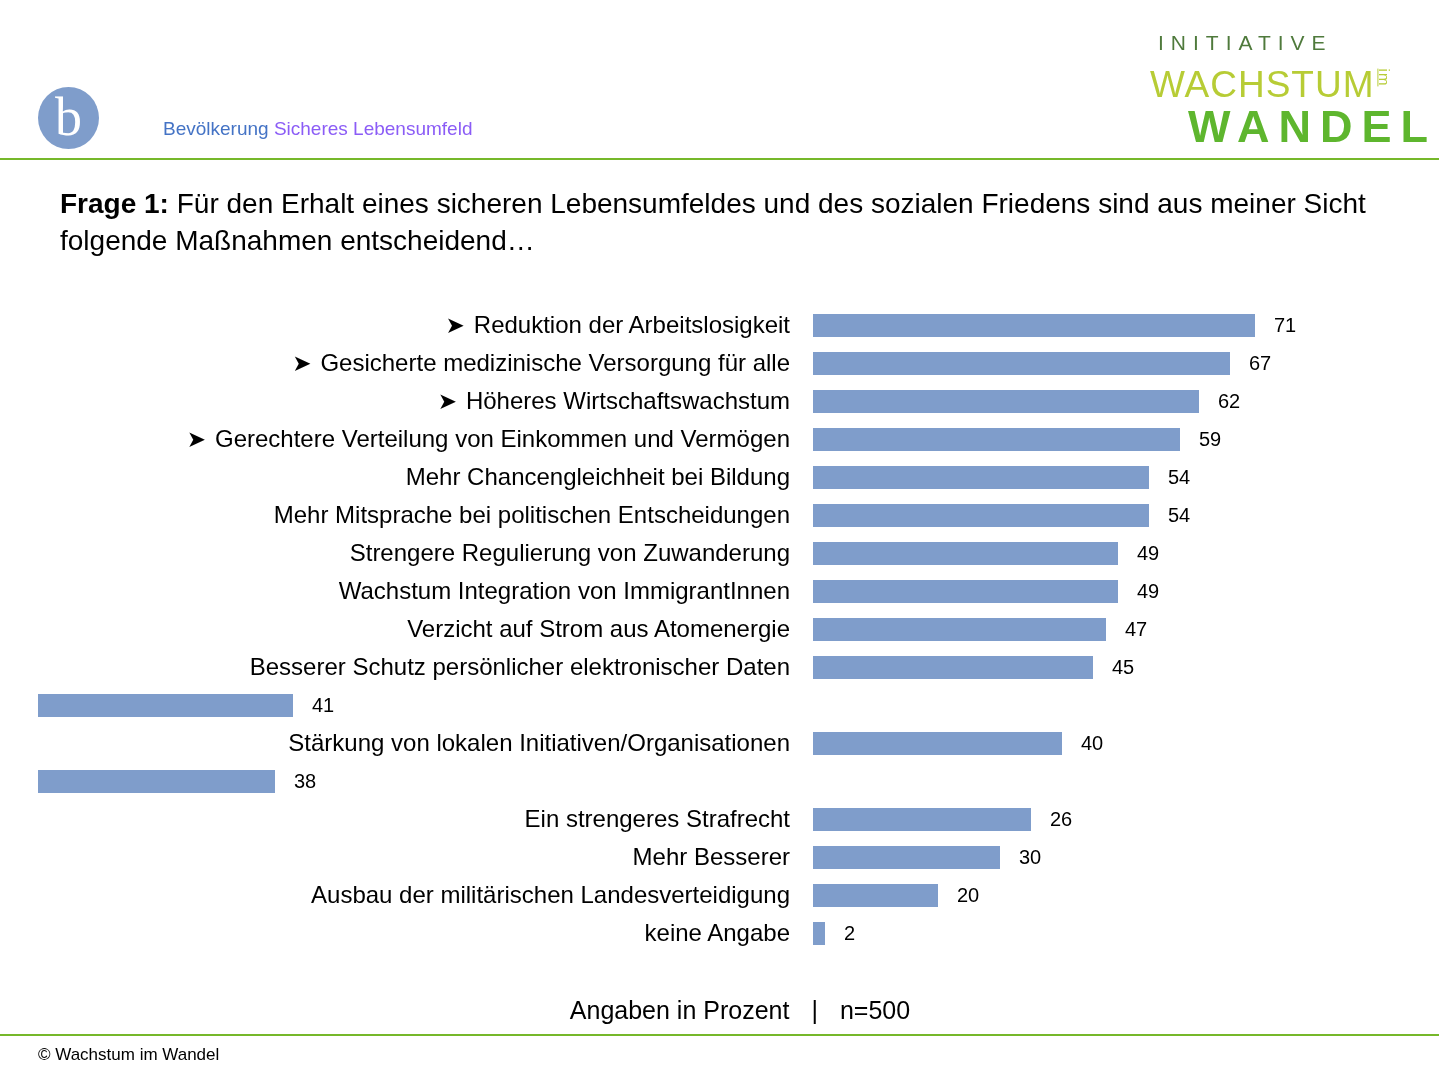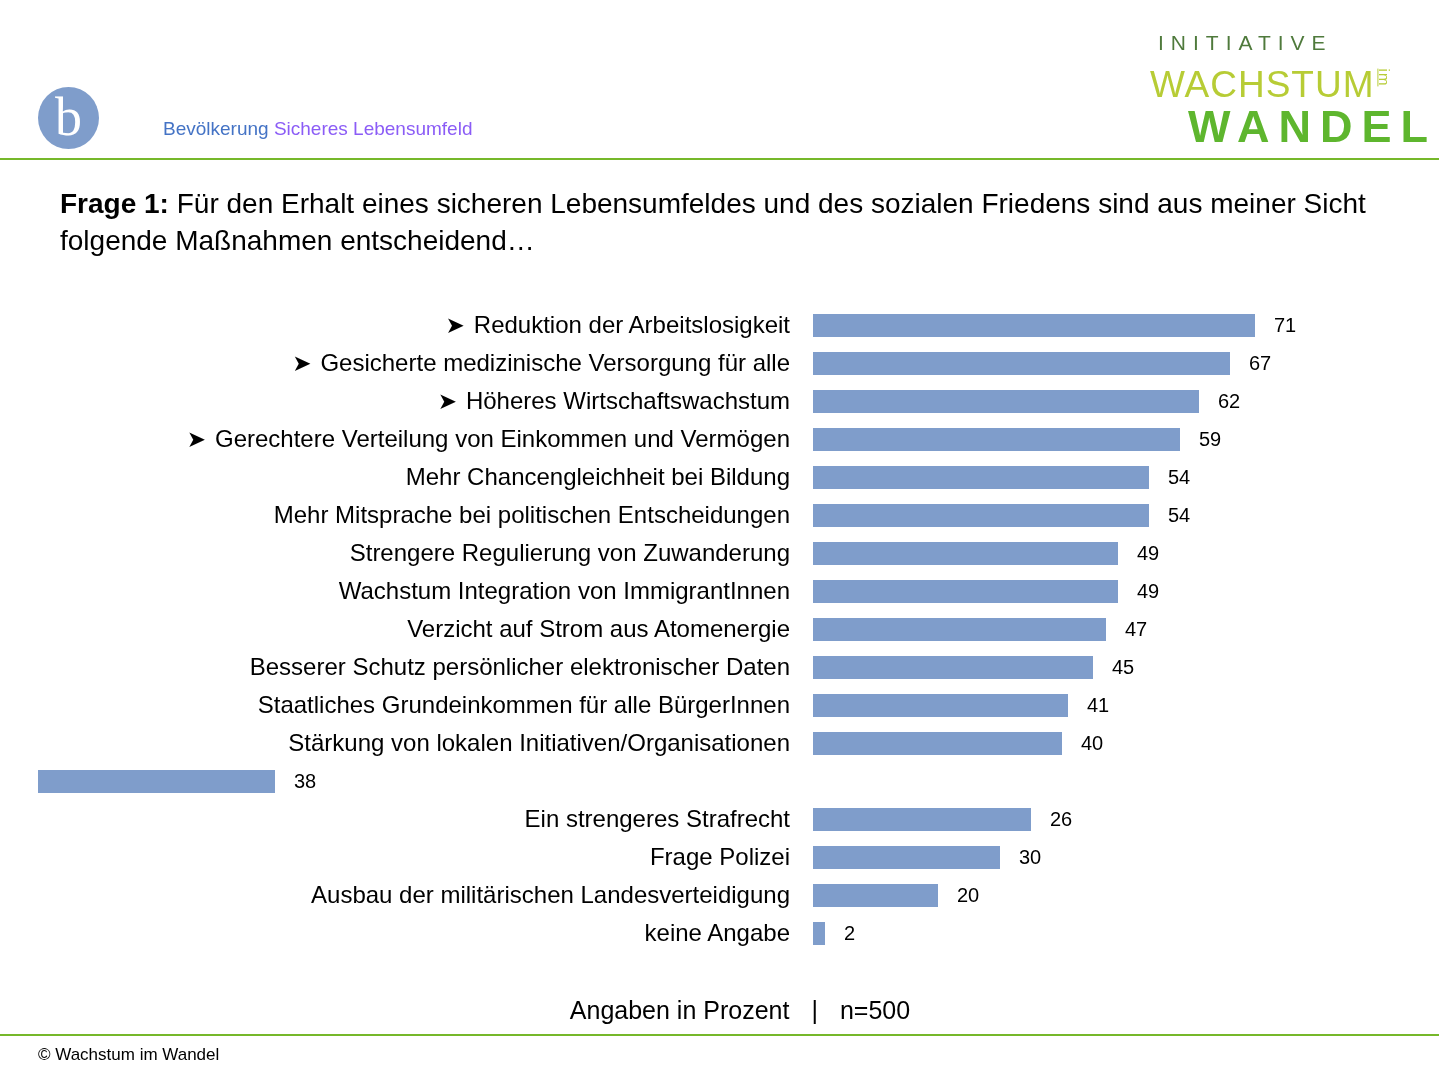--- a/index.html
+++ b/index.html
@@ -139,23 +139,20 @@
       <span class="bar-value">47</span>
     </div>
     <div class="chart-row">
       <div class="row-label">
         <span>Besserer Schutz persönlicher elektronischer Daten</span>
       </div>
       <div class="bar" style="width: 280px; background: rgb(127, 157, 203);"></div>
       <span class="bar-value">45</span>
     </div>
     <div class="chart-row">
-      <div class="row-label">
-        <span>Staatliches Grundeinkommen für alle BürgerInnen</span>
-      </div>
       <div class="bar" style="width: 255px; background: rgb(127, 157, 203);"></div>
       <span class="bar-value">41</span>
     </div>
     <div class="chart-row">
       <div class="row-label">
         <span>Stärkung von lokalen Initiativen/Organisationen</span>
       </div>
       <div class="bar" style="width: 249px; background: rgb(127, 157, 203);"></div>
       <span class="bar-value">40</span>
     </div>
@@ -165,21 +162,21 @@
     </div>
     <div class="chart-row">
       <div class="row-label">
         <span>Ein strengeres Strafrecht</span>
       </div>
       <div class="bar" style="width: 218px; background: rgb(127, 157, 203);"></div>
       <span class="bar-value">26</span>
     </div>
     <div class="chart-row">
       <div class="row-label">
-        <span>Frage Polizei</span>
+        <span>Mehr Besserer</span>
       </div>
       <div class="bar" style="width: 187px; background: rgb(127, 157, 203);"></div>
       <span class="bar-value">30</span>
     </div>
     <div class="chart-row">
       <div class="row-label">
         <span>Ausbau der militärischen Landesverteidigung</span>
       </div>
       <div class="bar" style="width: 125px; background: rgb(127, 157, 203);"></div>
       <span class="bar-value">20</span>

